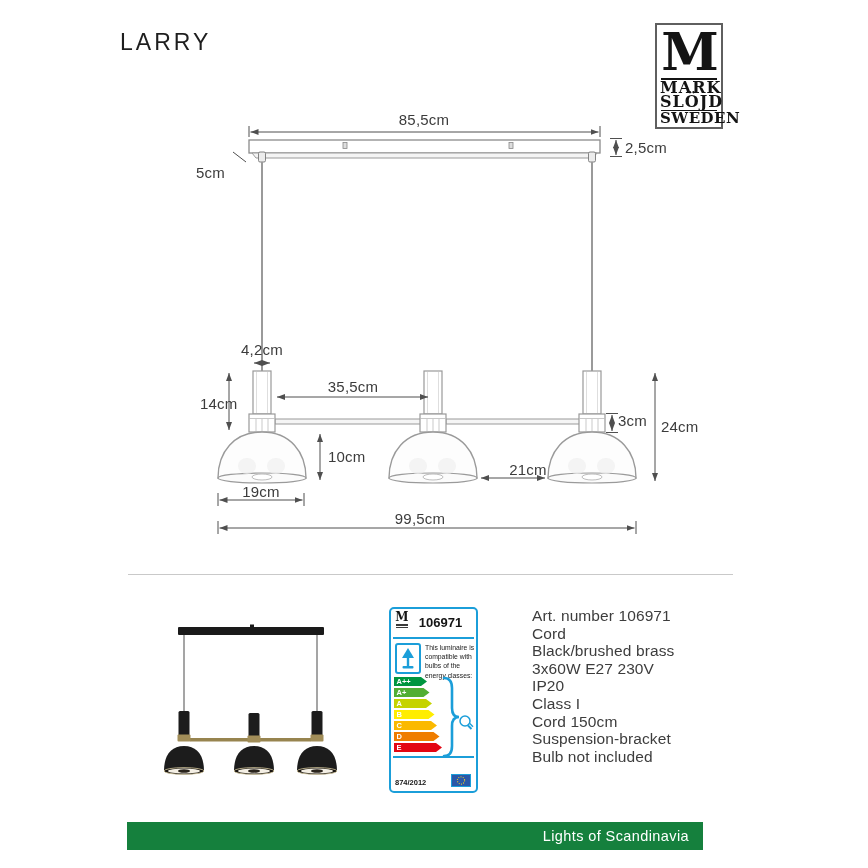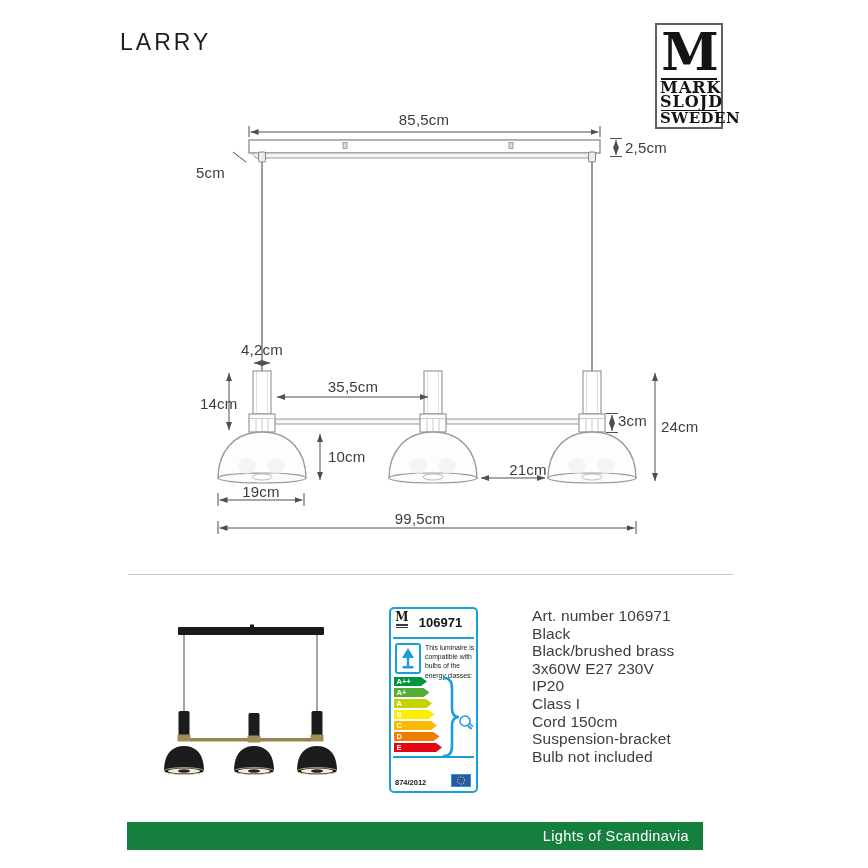--- a/index.html
+++ b/index.html
@@ -291,21 +291,21 @@
     <div class="el-line2"></div>
     <div class="el-reg">874/2012</div>
     <svg class="el-flag" width="20" height="13" viewBox="0 0 20 13">
       <rect x="0.5" y="0.5" width="19" height="12" fill="#2a58a8" stroke="#1b9ed9" stroke-width="1"></rect>
       <circle cx="10" cy="6.5" r="3.6" fill="none" stroke="#ffd617" stroke-width="1.1" stroke-dasharray="0.9 1.4"></circle>
     </svg>
   </div>
 
   <div class="details">
     <div>Art. number 106971</div>
-    <div>Black</div>
+    <div>Cord</div>
     <div>Black/brushed brass</div>
     <div>3x60W E27 230V</div>
     <div>IP20</div>
     <div>Class I</div>
     <div>Cord 150cm</div>
     <div>Suspension-bracket</div>
     <div>Bulb not included</div>
   </div>
 
   <div class="footer-bar" style="background-color: #15803d;">Lights of Scandinavia</div>

